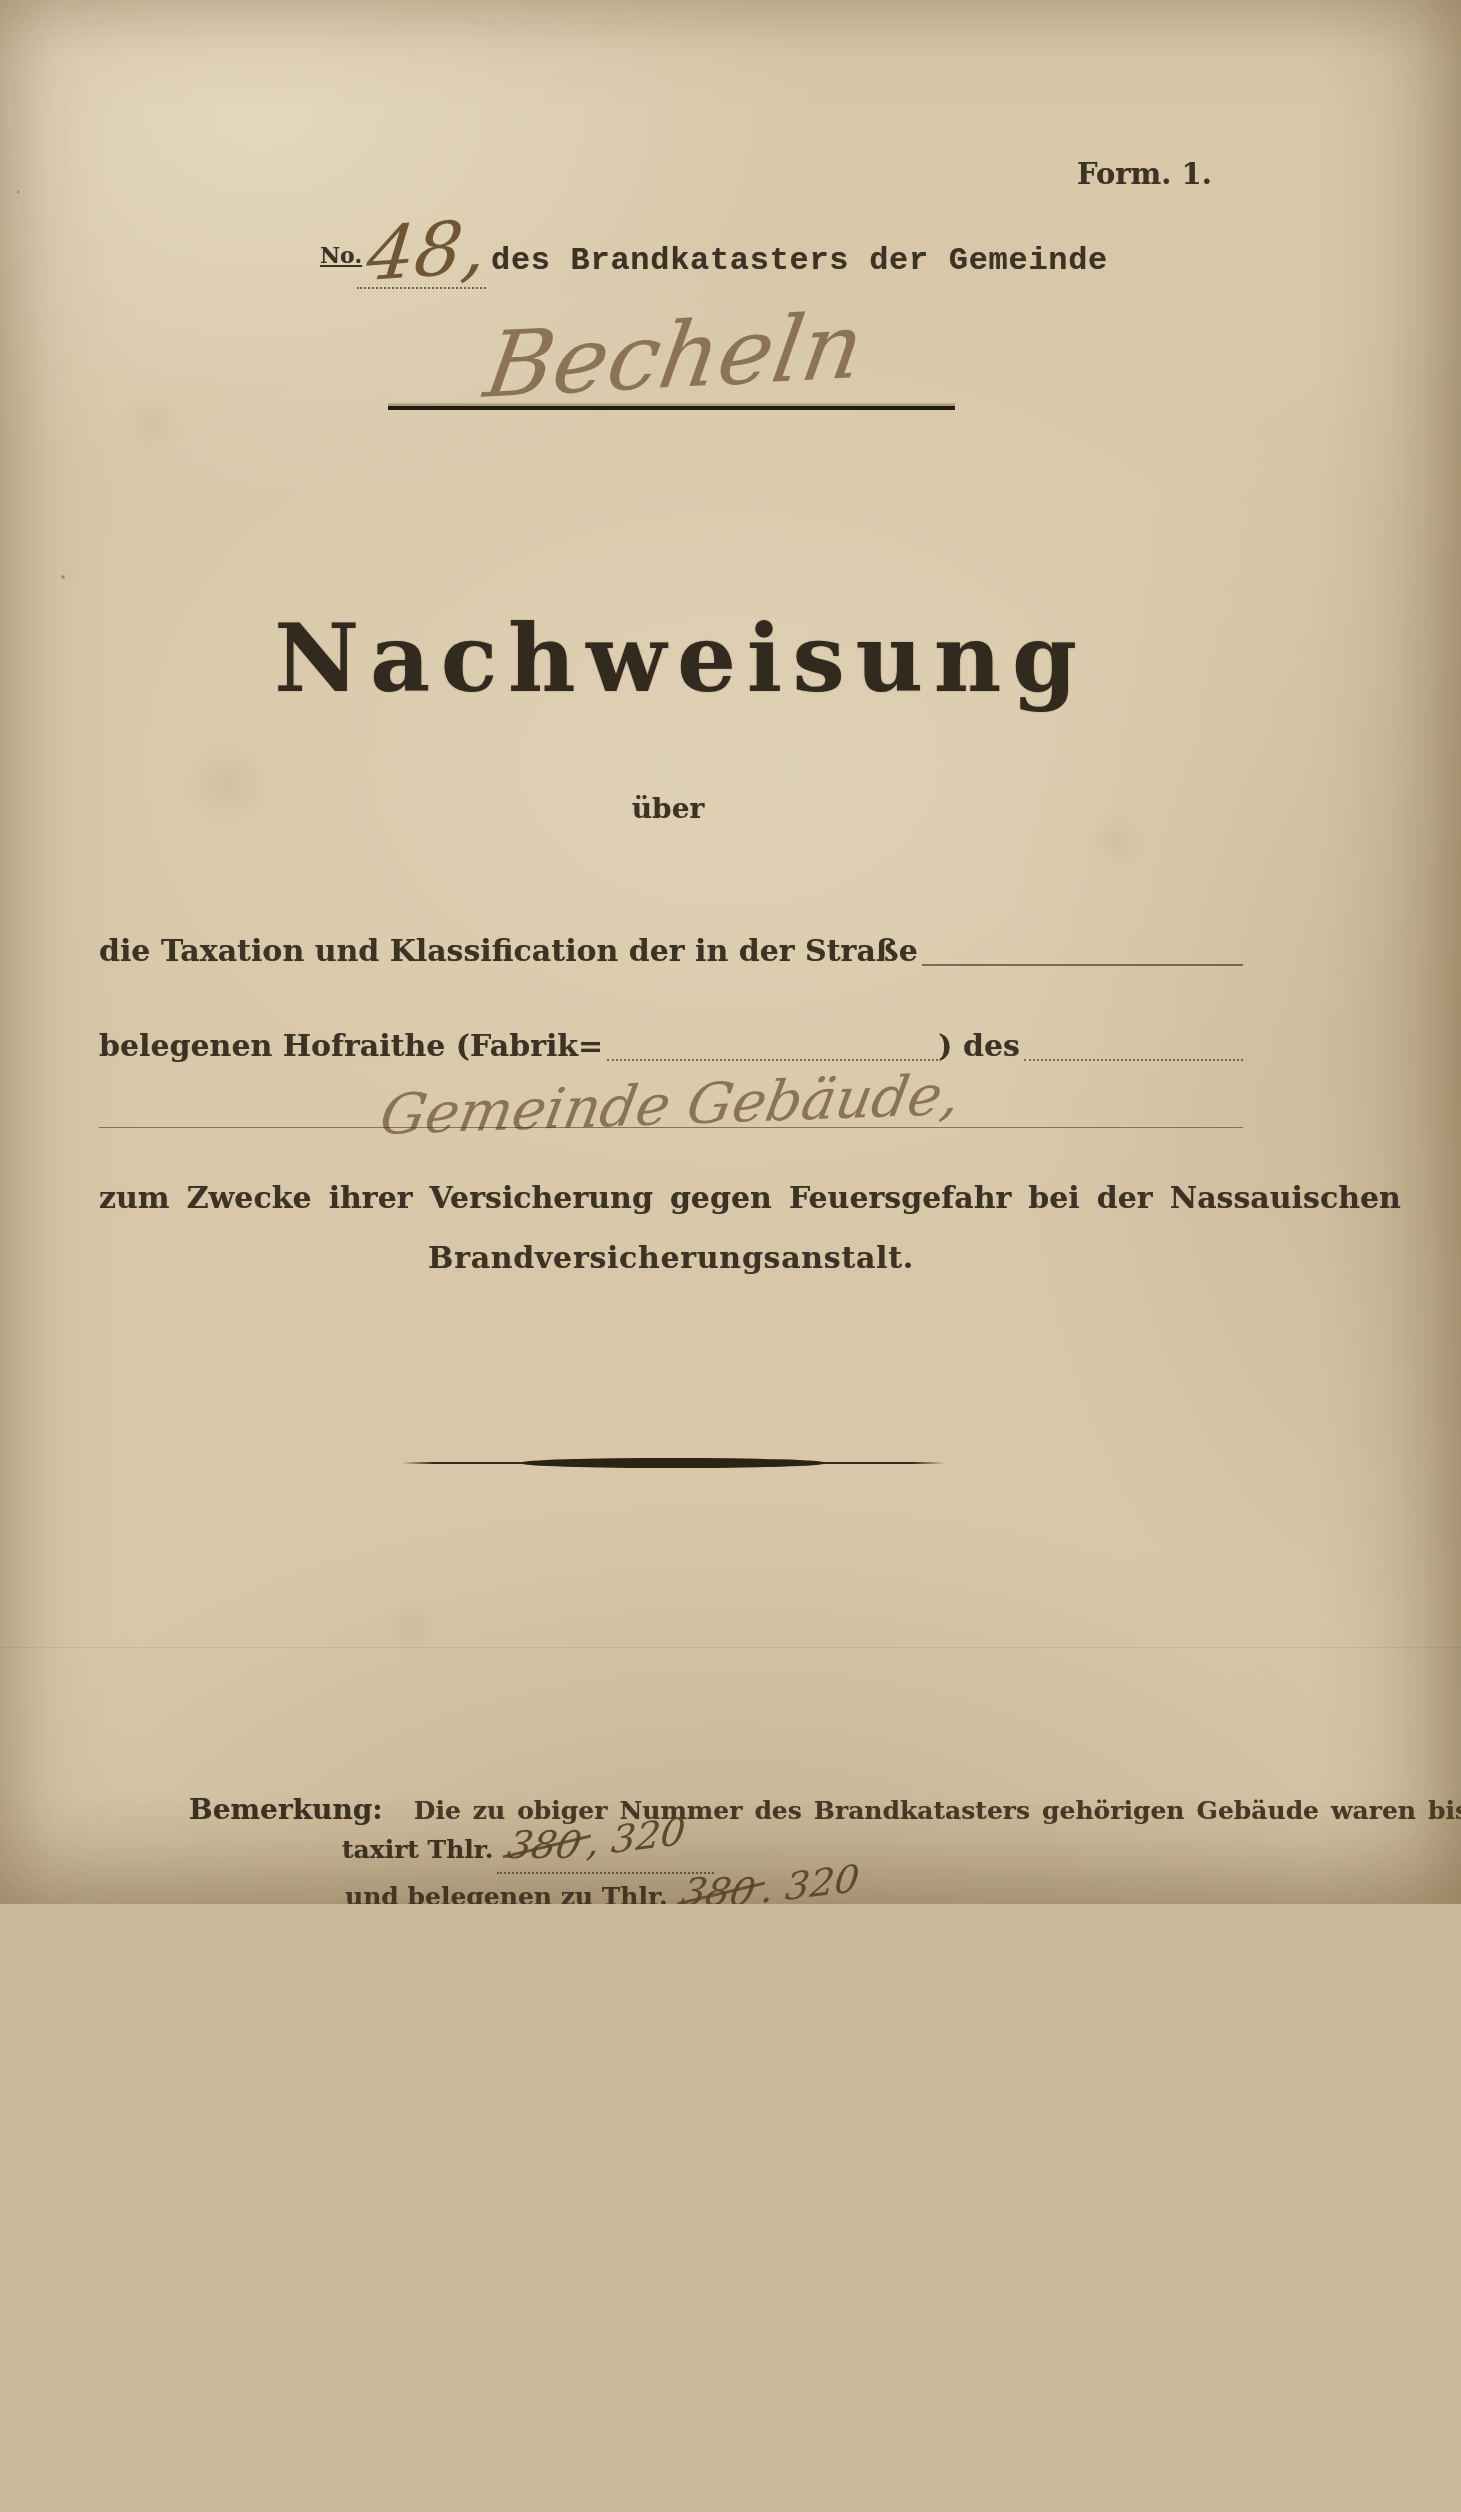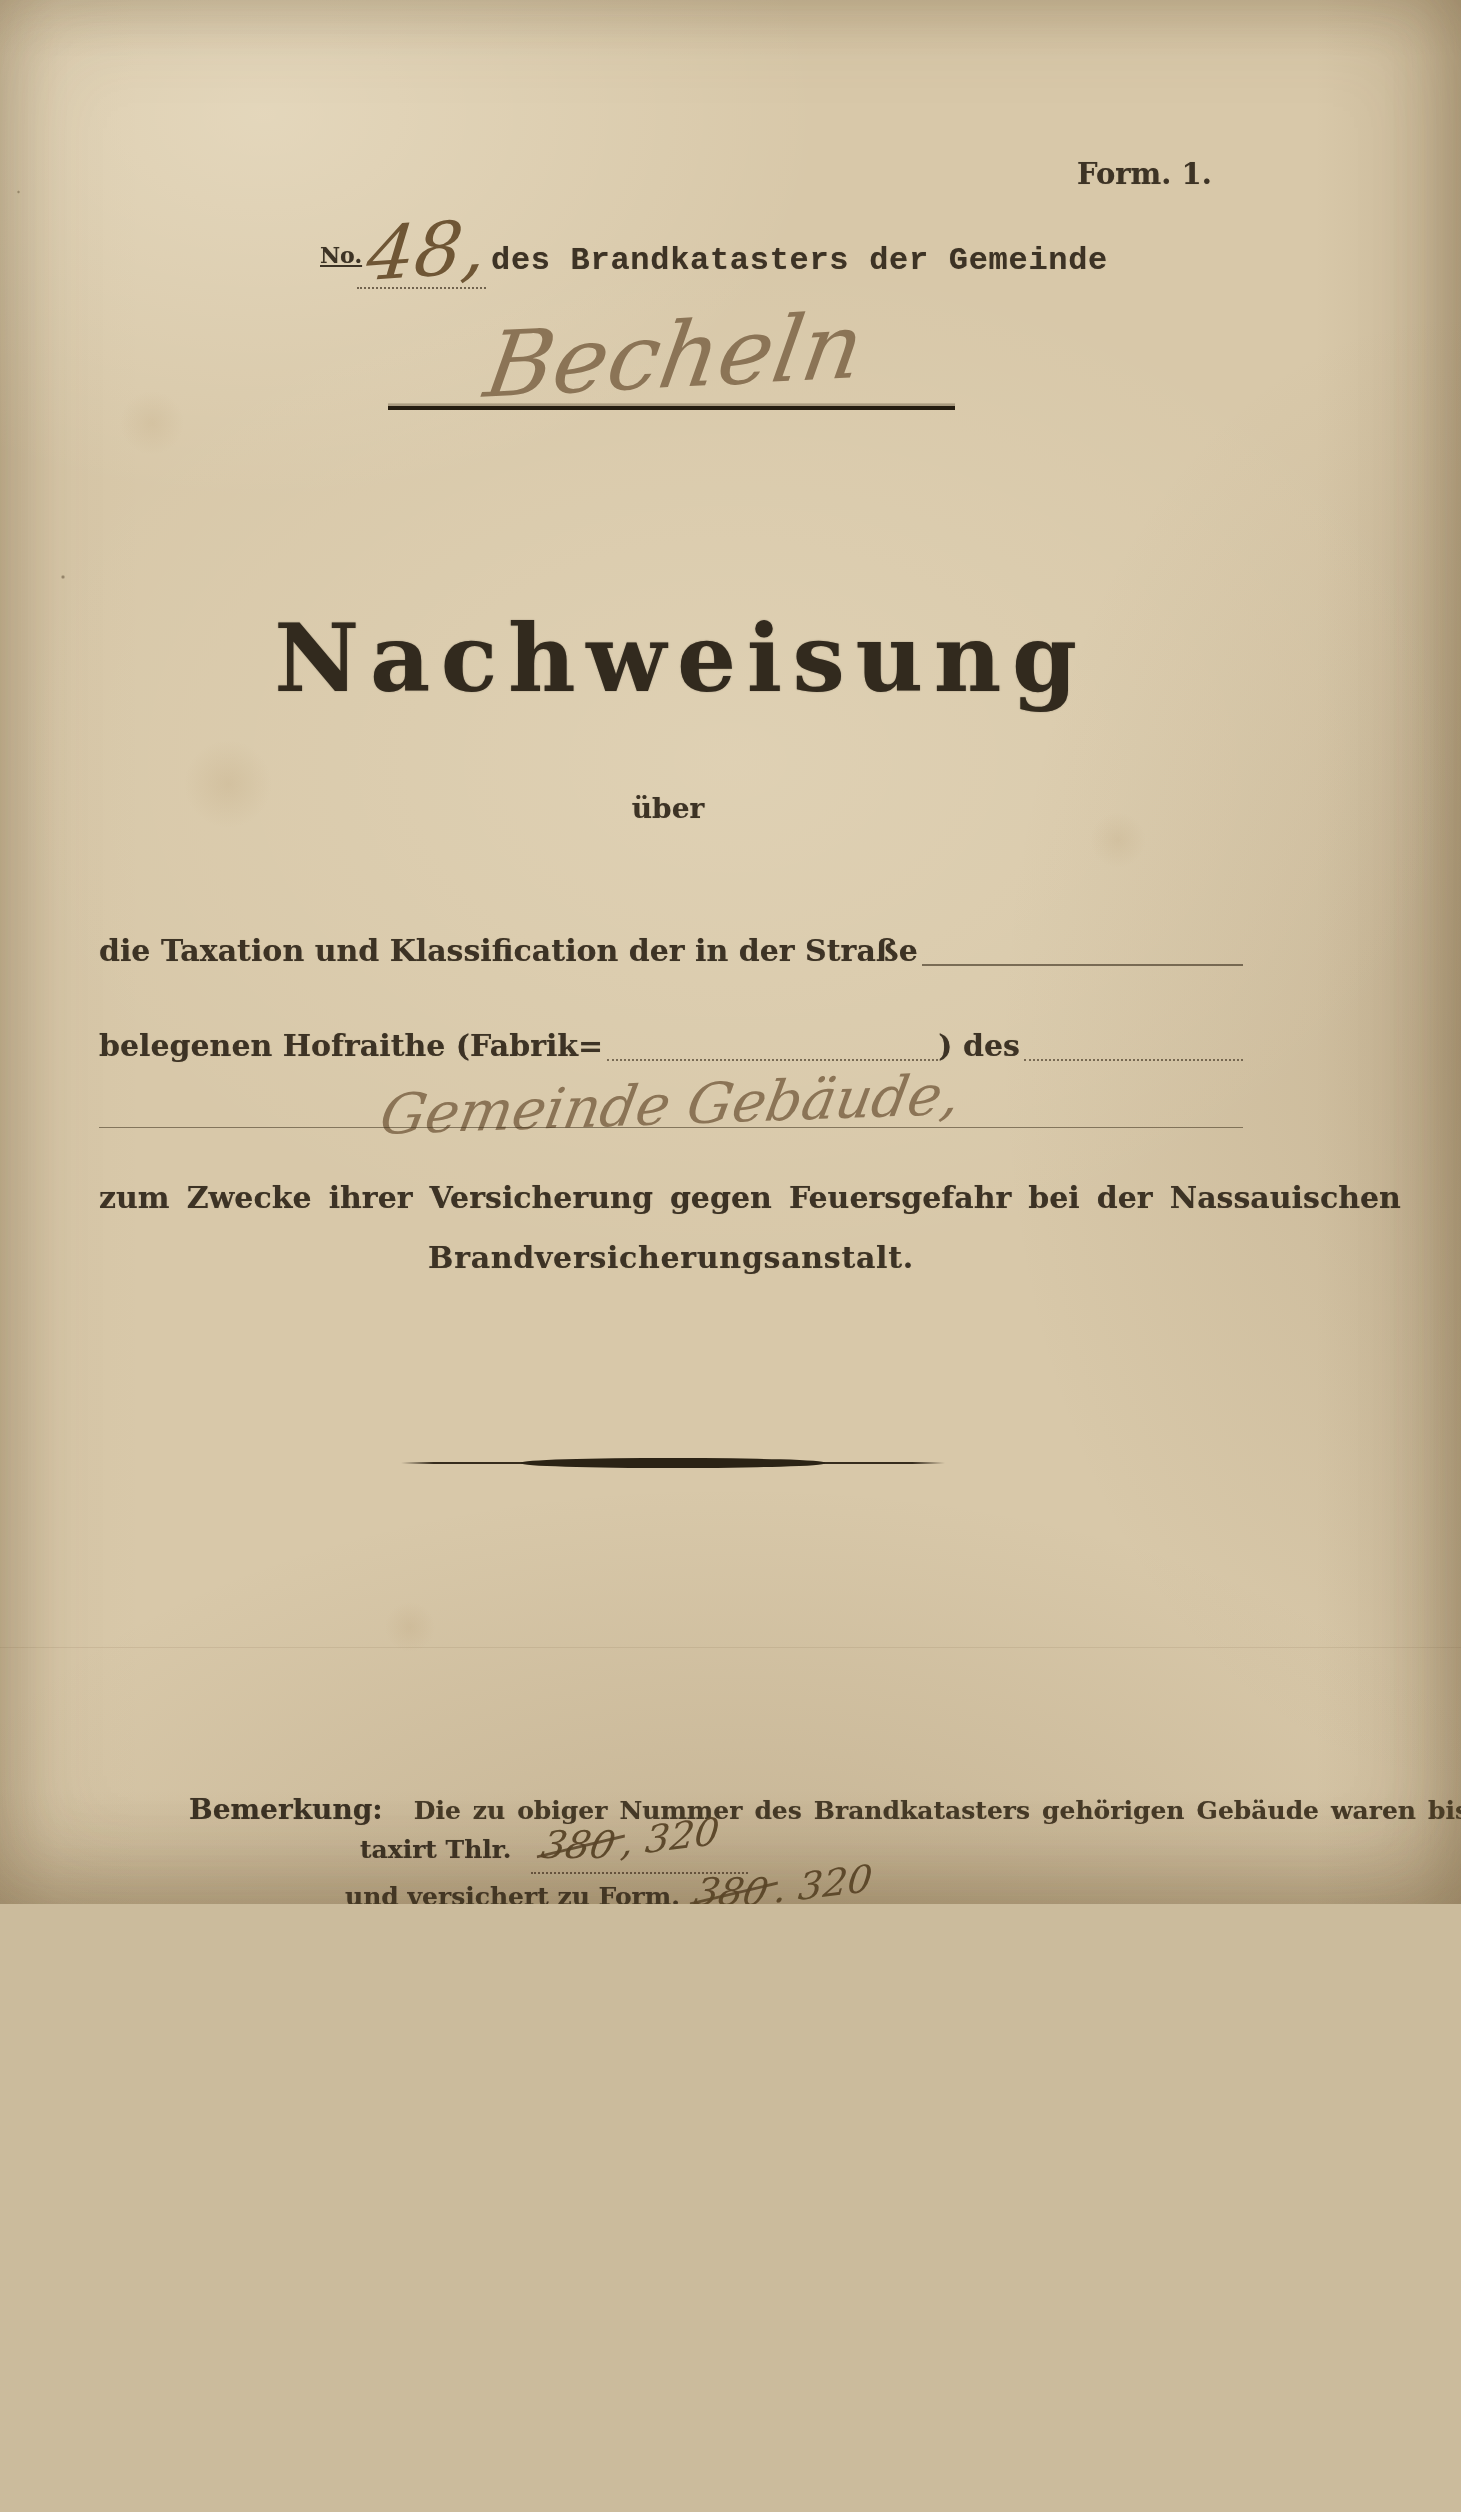--- a/index.html
+++ b/index.html
@@ -85,21 +85,21 @@
   .para2{letter-spacing:0.7px;}
   .divider{left:401px;top:1457px;width:544px;height:13.2px;}
   .divider-hairline{position:absolute;left:0;top:5.3px;width:100%;height:2px;
     background:linear-gradient(to right, transparent, #362c1d 6%, #362c1d 94%, transparent);}
   .divider-swell{position:absolute;left:22%;width:56%;top:1.3px;height:9.3px;background:#2b2315;border-radius:50%;}
   .crease{left:0;width:1461px;border-top:1.3px solid rgba(95,72,42,0.10);}
   .note-row1{left:189px;top:1793px;width:1032px;display:flex;align-items:baseline;gap:31px;}
   .note-label{font-size:28px;}
   .note-text{font-size:25px;word-spacing:3.3px;white-space:nowrap;font-weight:700;color:#473b28;text-shadow:0 0 0.7px rgba(61,51,37,0.4);}
   .note-row{display:flex;align-items:baseline;font-size:25px;}
-  .note-row2{left:360px;top:1824px;gap:16px;}
+  .note-row2{left:342px;top:1824px;}
   .note-row3{left:345px;top:1871px;}
   .hw-fill{
     display:flex;align-items:baseline;
     border-bottom:2.6px dotted rgba(55,42,25,0.65);
     padding:0 30px 4px 10.6px;margin-left:4px;
   }
   .hw-num{font-size:38px;line-height:1.15;color:#5f4b2e;transform:skewX(-12deg);display:inline-block;}
   .struck{position:relative;}
   .struck::after{
     content:"";position:absolute;left:-4px;right:-9.3px;top:48%;height:0;
@@ -164,20 +164,20 @@
 
   <div class="abs note-row note-row2">
     <span class="print">taxirt Thlr.</span>
     <span class="hw-fill">
       <span class="hw hw-num struck">380</span>
       <span class="hw hw-num raised">, 320</span>
     </span>
   </div>
 
   <div class="abs note-row note-row3">
-    <span class="print">und versichert zu Form.</span>
+    <span class="print">und belegenen zu Thlr.</span>
     <span class="hw-fill">
       <span class="hw hw-num struck">380</span>
       <span class="hw hw-num raised">. 320</span>
     </span>
   </div>
 </div>
 
 
 </body></html>

